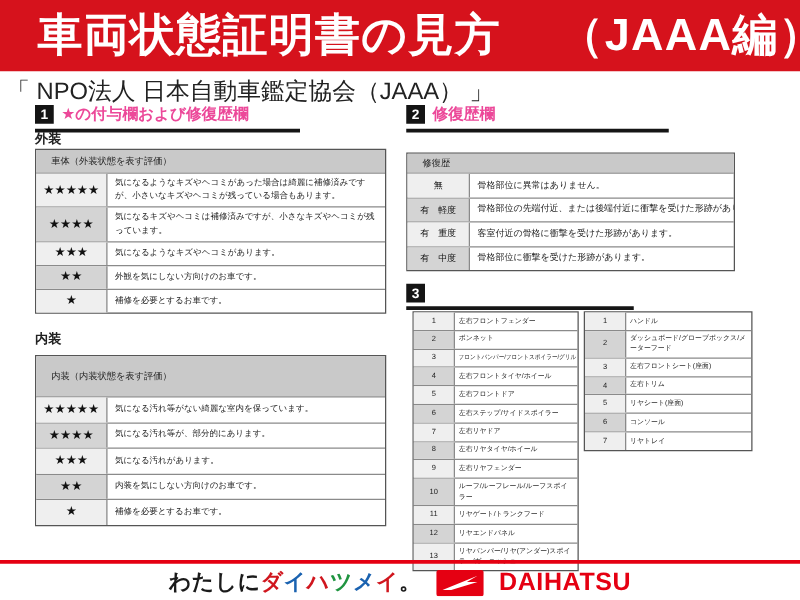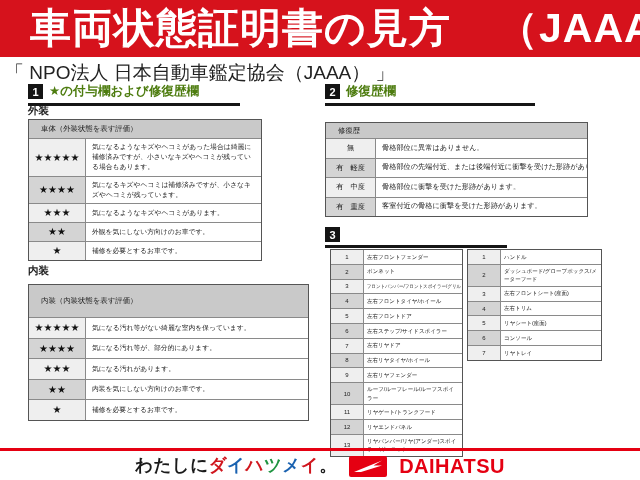--- a/index.html
+++ b/index.html
@@ -2,51 +2,51 @@
 <html style="--accent_red: #d6121c; --logo_red: #e50012; --badge_black: #141414; --header_gray: #c9c9c9; --cell_light: #efefef; --cell_dark: #d4d4d4; --border_gray: #8a8a8a; --text_dark: #1c1c1c;"><head>
 <meta charset="utf-8">
 <style>
   html,body{margin:0;padding:0;background:#fff;}
   .page{position:relative;width:640px;height:480px;background:#fff;overflow:hidden;
         font-family:"Liberation Sans","DejaVu Sans",sans-serif;color:var(--text_dark);}
 
   
   .banner{position:absolute;left:0;top:0;width:640px;height:57px;background:var(--accent_red);
           display:flex;align-items:center;padding-left:30px;box-sizing:border-box;gap:46px;}
-  .banner .t{color:#fff;font-size:41px;font-weight:bold;letter-spacing:1px;white-space:nowrap;}
+  .banner .t{color:#fff;font-size:36px;font-weight:bold;letter-spacing:1px;white-space:nowrap;}
 
   .subtitle{position:absolute;left:5px;top:60px;font-size:19px;color:#222;white-space:nowrap;}
 
   
   .heading{position:absolute;display:flex;align-items:center;gap:6px;
            border-bottom:3px solid #151515;padding-bottom:3px;box-sizing:border-box;}
   .heading .badge{width:15px;height:15px;background:var(--badge_black);color:#fff;font-size:11px;
                   font-weight:bold;display:flex;align-items:center;justify-content:center;flex:0 0 15px;}
-  .heading .htext{font-size:12.5px;font-weight:bold;color:#4d7c0f;white-space:nowrap;}
+  .heading .htext{font-size:12.5px;font-weight:bold;color:#ec4899;white-space:nowrap;}
   .h1pos{left:28px;top:83px;width:212px;}
   .h2pos{left:325px;top:83px;width:210px;}
   .h3pos{left:325px;top:227px;width:182px;}
 
   .grplabel{position:absolute;font-size:10.5px;font-weight:bold;color:#222;}
   .extlabel{left:28px;top:104px;}
   .intlabel{left:28px;top:264px;}
 
   
   .tbl{position:absolute;border:1px solid #555;box-sizing:border-box;background:#fff;}
   .thdr{background:var(--header_gray);font-size:7.4px;color:#222;display:flex;align-items:center;
         padding-left:12px;box-sizing:border-box;}
   .trow{display:flex;border-top:1px solid var(--border_gray);}
   .cstars{width:57px;flex:0 0 57px;display:flex;align-items:center;justify-content:center;
           font-size:10px;letter-spacing:0;color:#111;border-right:1px solid var(--border_gray);box-sizing:border-box;}
   .cdesc{flex:1;font-size:6.8px;line-height:1.5;color:#222;padding:3px 4px 3px 6px;box-sizing:border-box;
          display:flex;flex-direction:column;justify-content:center;}
   .trows div.trow:nth-of-type(odd) .cstars{background:var(--cell_light);}
   .trows div.trow:nth-of-type(even) .cstars{background:var(--cell_dark);}
 
-  .ext-tbl{left:28px;top:119px;width:234px;}
+  .ext-tbl{left:28px;top:119px;width:281px;}
   .ext-tbl .thdr{height:18px;}
   .ext-tbl .trow{min-height:18px;}
   .int-tbl{left:28px;top:284px;width:281px;}
   .int-tbl .thdr{height:32px;}
   .int-tbl .trow{min-height:19.5px;}
 
   .rep-tbl{left:325px;top:122px;width:263px;}
   .rep-tbl .thdr{height:15px;}
   .rep-tbl .trow{min-height:18.5px;}
   .rep-tbl .cstars{width:50px;flex:0 0 50px;font-size:7.2px;}
@@ -175,27 +175,27 @@
           <div class="cstars">無</div>
           <div class="cdesc">骨格部位に異常はありません。</div>
         </div>
 
         <div class="trow">
           <div class="cstars">有　軽度</div>
           <div class="cdesc">骨格部位の先端付近、または後端付近に衝撃を受けた形跡があります。</div>
         </div>
 
         <div class="trow">
+          <div class="cstars">有　重度</div>
+          <div class="cdesc">客室付近の骨格に衝撃を受けた形跡があります。</div>
+        </div>
+
+        <div class="trow">
           <div class="cstars">有　中度</div>
           <div class="cdesc">骨格部位に衝撃を受けた形跡があります。</div>
-        </div>
-
-        <div class="trow">
-          <div class="cstars">有　重度</div>
-          <div class="cdesc">客室付近の骨格に衝撃を受けた形跡があります。</div>
         </div>
       </div>
   </div>
 
   <div class="ptbl pl-pos">
 
       <div class="prow">
         <div class="pnum">1</div>
         <div class="pname">左右フロントフェンダー</div>
       </div>

